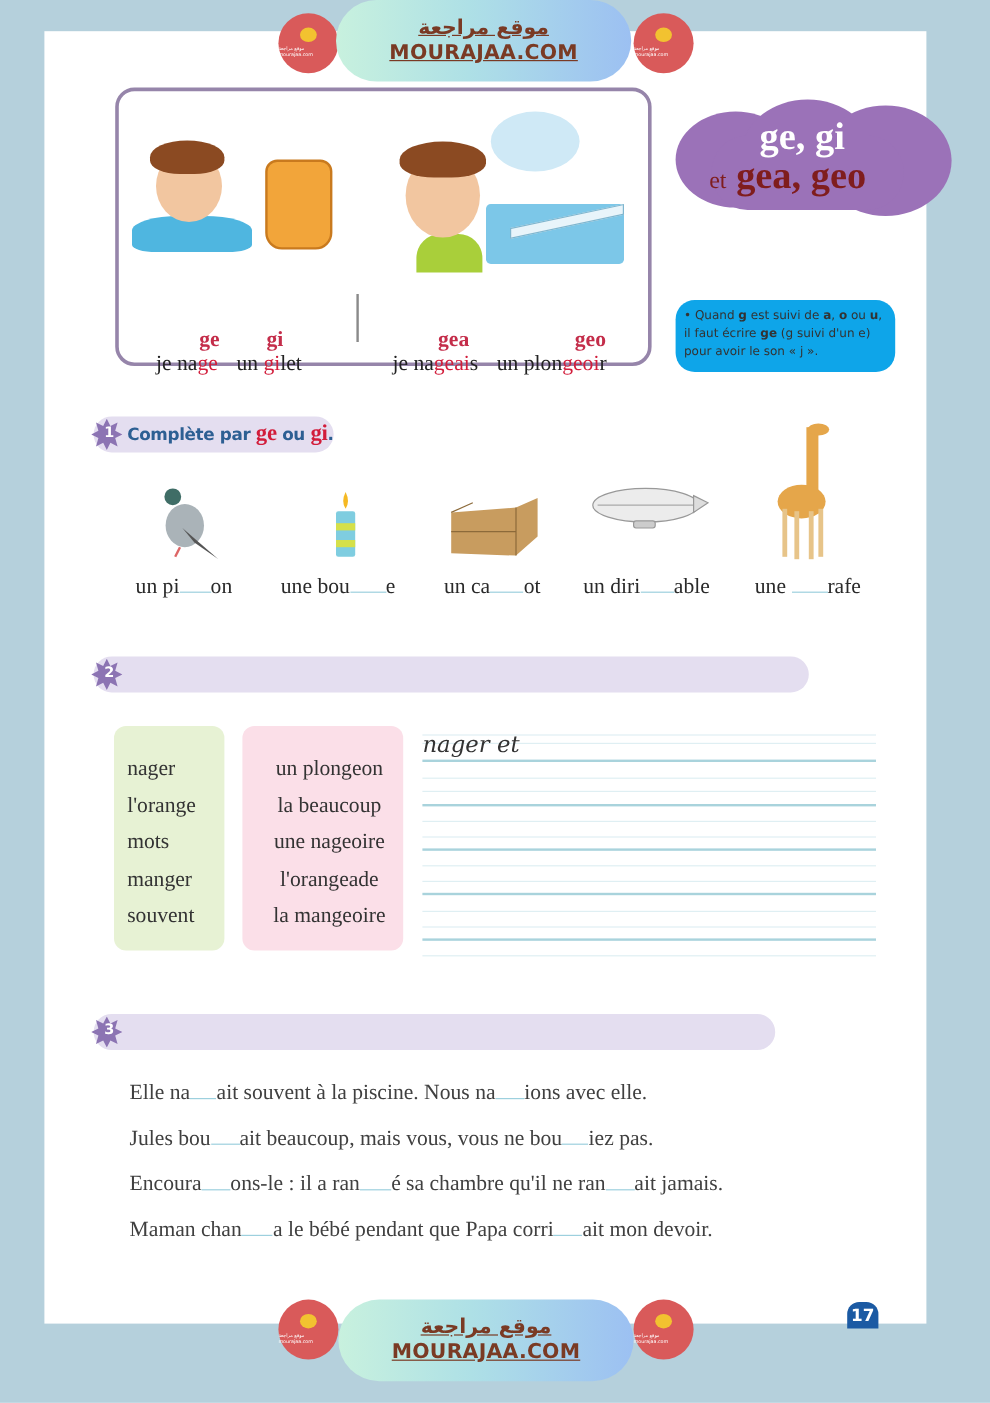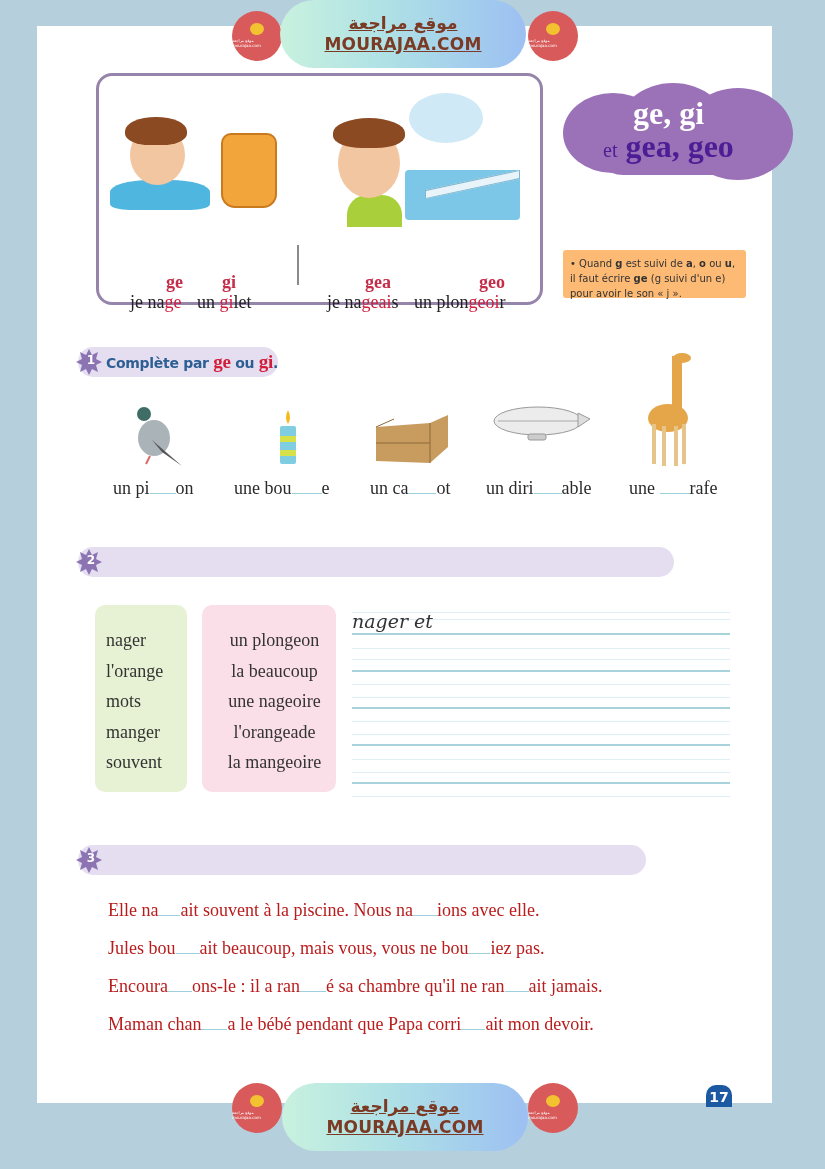--- a/index.html
+++ b/index.html
@@ -32,24 +32,24 @@
 
   .ex-line { position: absolute; font-size: 18px; color: #222; white-space: nowrap; margin-top: 48px; }
   .red { color: #d21d3b; }
   .syl { position: absolute; font-size: 18px; font-weight: bold; color: #c42d4a; }
   .divider { position: absolute; left: 297px; top: 245px; width: 2px; height: 40px; background: #8a8a8a; }
 
   
   .cloud { position: absolute; left: 563px; top: 83px; width: 209px; height: 97px; }
   .cloud span.blob { position: absolute; background: #9b72b8; border-radius: 50%; }
   .cloud .t1 { position: absolute; left: 70px; top: 12px; font-size: 32px; font-weight: bold; color: #fff; white-space: nowrap; }
-  .cloud .t2 { position: absolute; left: 40px; top: 45px; font-size: 32px; font-weight: bold; color: #4c1d95; white-space: nowrap; }
+  .cloud .t2 { position: absolute; left: 28px; top: 45px; font-size: 32px; font-weight: bold; color: #7f1d1d; white-space: nowrap; }
   .cloud .t2 small { font-size: 20px; font-weight: normal; }
 
-  .rule-box { position: absolute; left: 563px; top: 250px; width: 183px; height: 48px; background: #fdba74; border-radius: 3px; padding: 6px 7px;
+  .rule-box { position: absolute; left: 563px; top: 250px; width: 183px; height: 60px; background: #0ea5e9; border-radius: 16px; padding: 6px 7px;
     font-family: "DejaVu Sans", sans-serif; font-size: 10px; line-height: 15px; color: #333; }
 
   
   .ex-head { position: absolute; height: 30px; border-radius: 15px; background: #e4def0; display: flex; align-items: center; padding-left: 28px; padding-right: 12px; }
   .star { position: absolute; left: -2px; top: 2px; width: 26px; height: 26px; }
   .star-num { position: absolute; left: 0; top: 0; width: 26px; height: 26px; display: flex; align-items: center; justify-content: center;
     font-family: "DejaVu Sans", sans-serif; font-weight: bold; font-size: 12px; color: #fff; }
   .ex-text { font-family: "DejaVu Sans", sans-serif; font-weight: bold; font-size: 14px; color: #2d5f93; white-space: nowrap; letter-spacing: -0.3px; }
   .ex-text .serif-red { font-family: "Liberation Serif", serif; font-size: 19px; color: #d21d3b; }
   .ex-text .serif-plain { font-family: "Liberation Serif", serif; font-weight: normal; font-size: 17px; color: #2a2a2a; }
@@ -62,21 +62,21 @@
   
   .col-green { position: absolute; left: 95px; top: 605px; width: 92px; height: 187px; background: #e7f2d4; border-radius: 10px; padding: 20px 0 0 11px; }
   .col-pink { position: absolute; left: 202px; top: 605px; width: 134px; height: 187px; background: #fbdfe8; border-radius: 10px; padding: 20px 0 0 11px; text-align: center; }
   .col-item { font-size: 18px; line-height: 30.5px; color: #333; white-space: nowrap; }
   .lines { position: absolute; left: 352px; top: 604px; width: 380px; height: 195px; }
   .lines .l { position: absolute; left: 0; width: 378px; height: 1px; background: #dfeff3; }
   .lines .l.main { background: #a9d3dc; height: 1.5px; }
   .cursive { position: absolute; left: 0; top: 6px; font-family: "DejaVu Serif", serif; font-style: italic; font-size: 19px; color: #333; }
 
   
-  .sent { position: absolute; left: 108px; font-size: 18px; white-space: nowrap; color: #b91c1c; }
+  .sent { position: absolute; left: 108px; font-size: 18px; white-space: nowrap; color: #404040; }
   .sent .blank { border-bottom: 1px solid #9dd0de; }
 
   .page-num { position: absolute; left: 706px; top: 1085px; width: 26px; height: 22px; background: #1b5aa3; border-radius: 10px 10px 0 0;
     font-family: "DejaVu Sans", sans-serif; font-weight: bold; font-size: 14px; color: #fff; text-align: center; line-height: 24px; overflow: hidden; }
 </style>
 </head>
 <body>
 
 <div class="page"></div>
 

